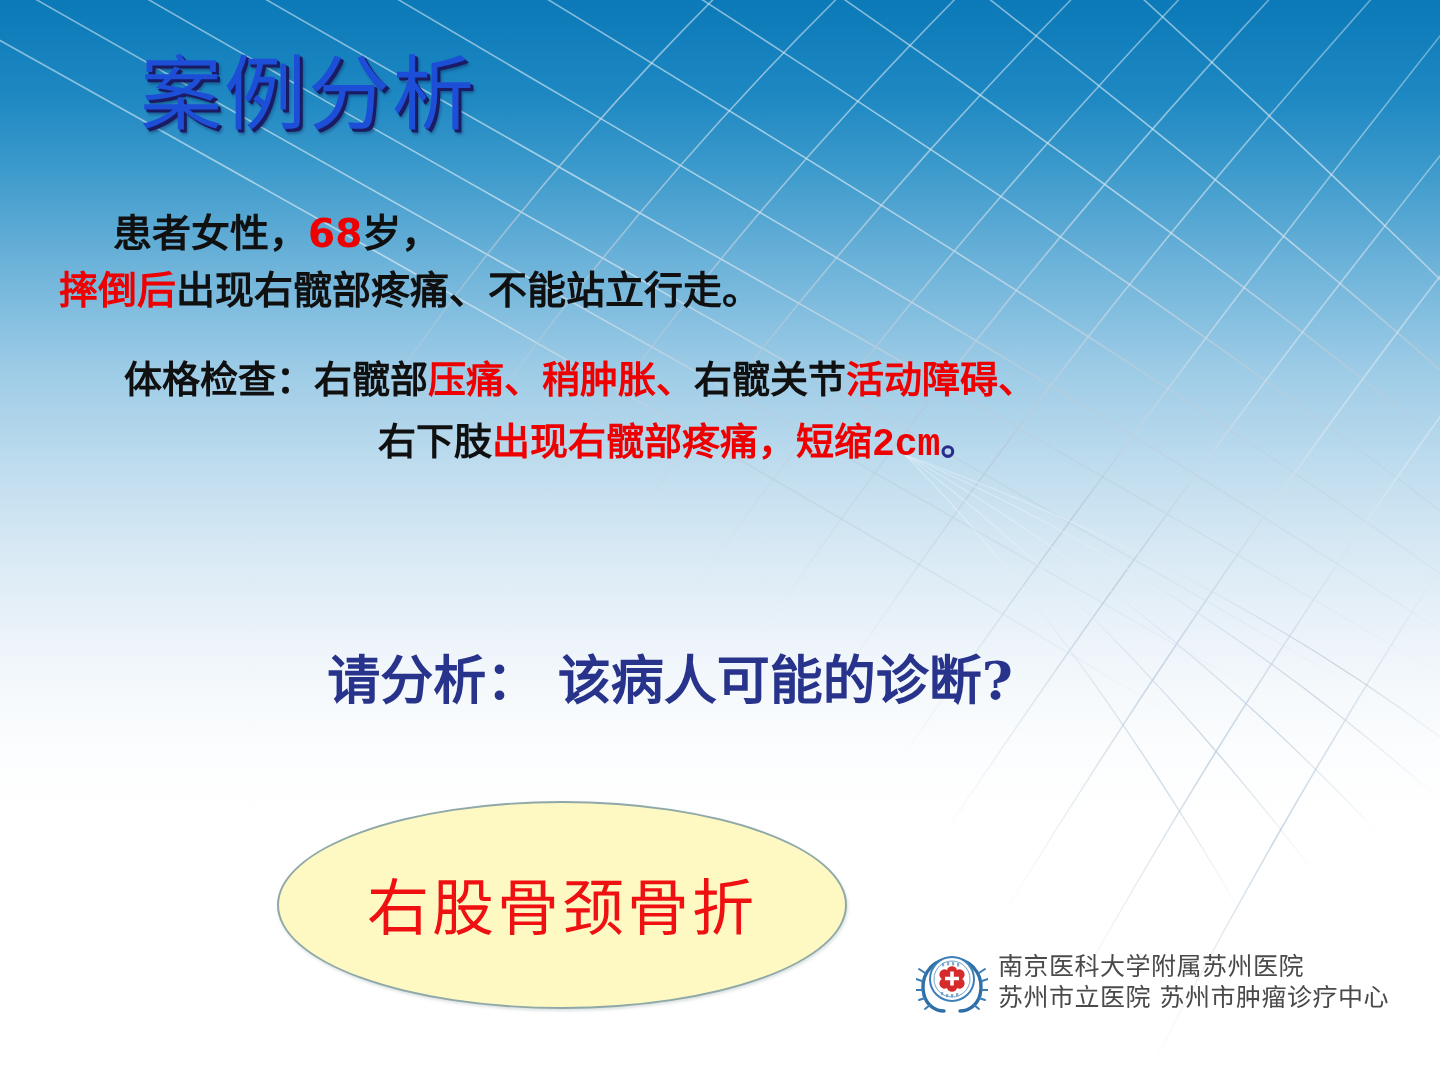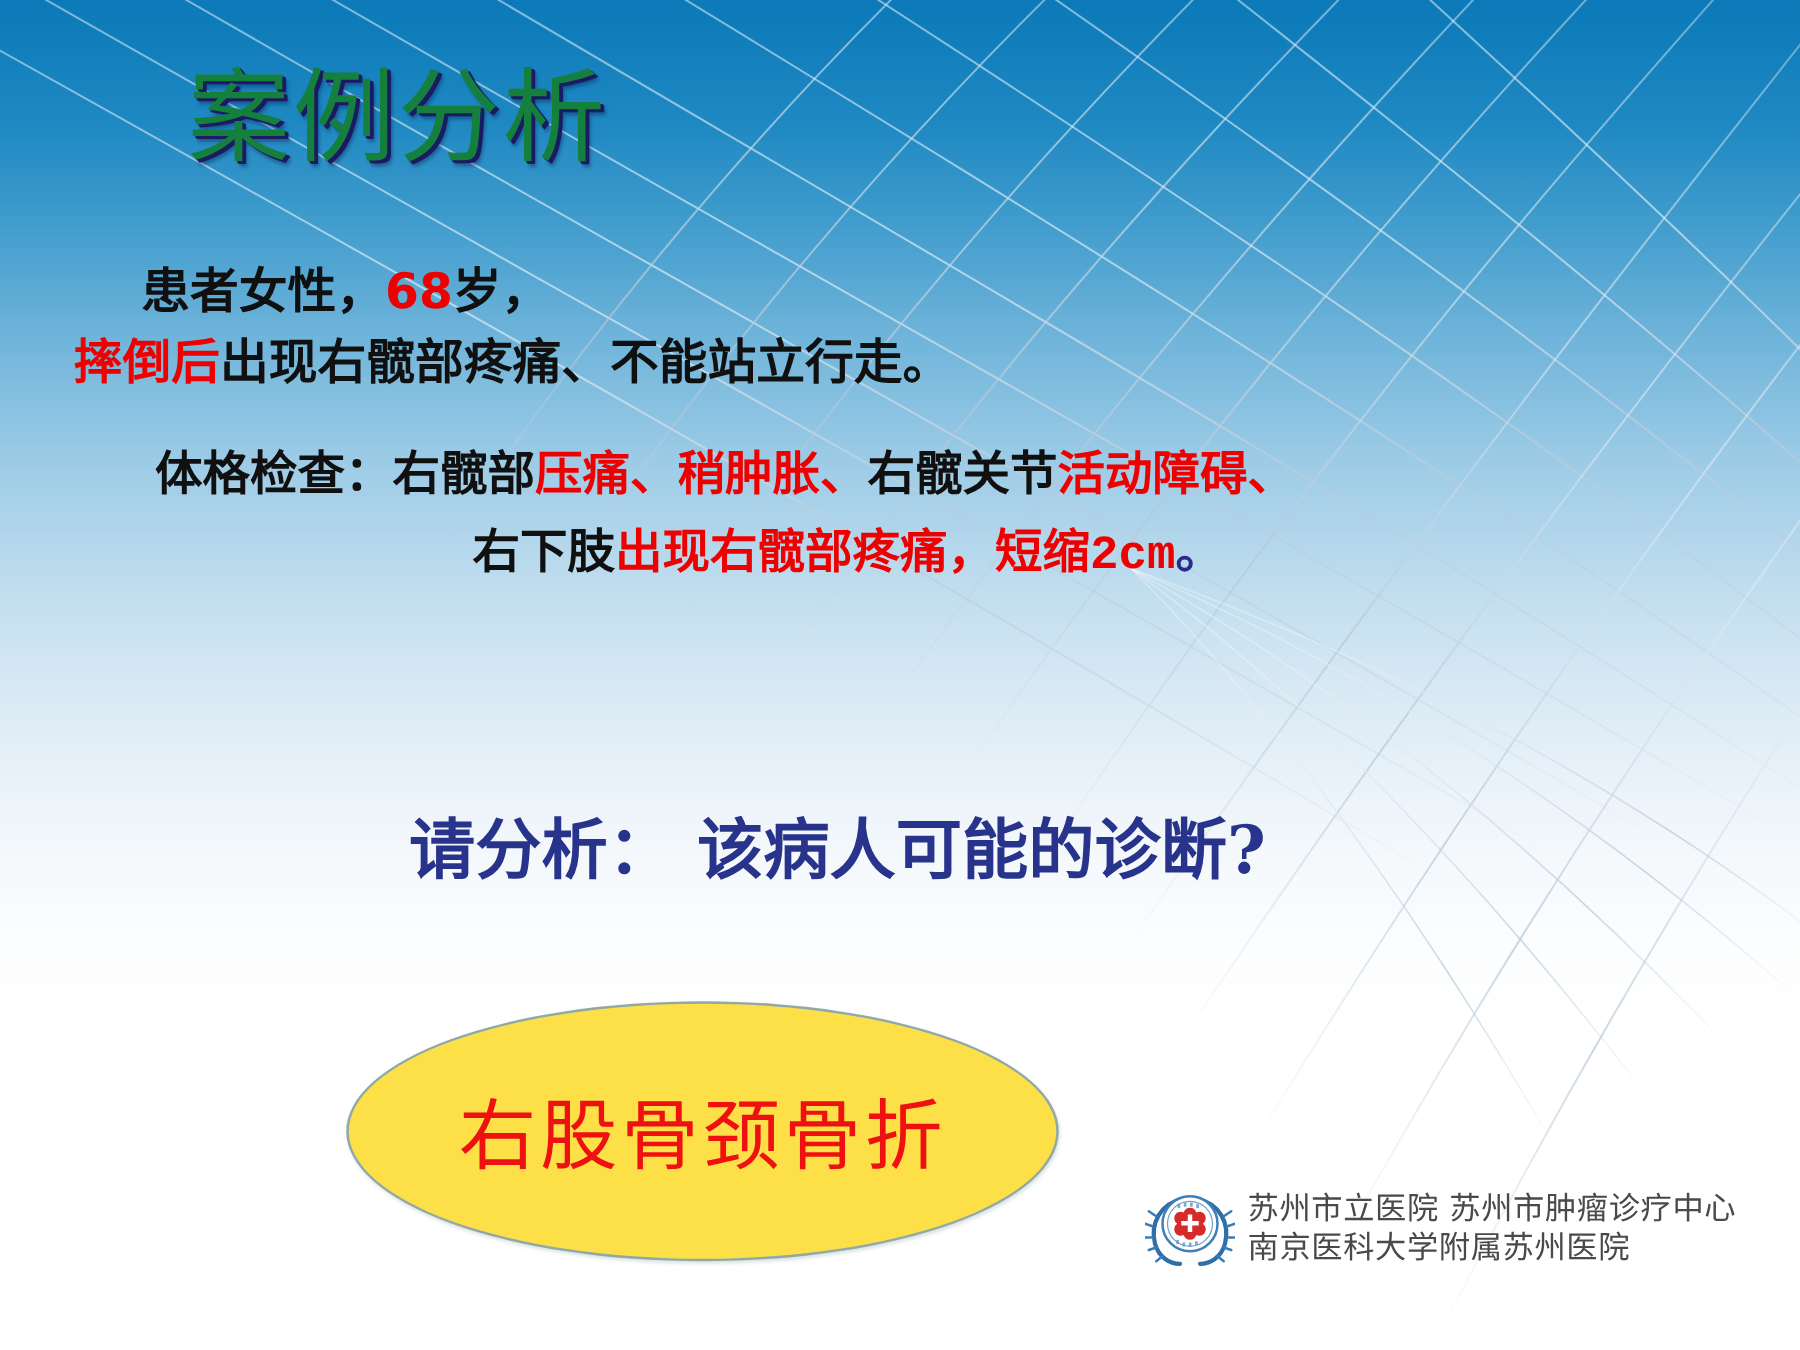--- a/index.html
+++ b/index.html
@@ -45,27 +45,27 @@
     position: absolute;
     left: 0; top: 0;
     width: 1440px;
     height: 1080px;
     pointer-events: none;
   }
 
   
   .slide-title {
     position: absolute;
-    left: 150px;
+    left: 140px;
     top: 52px;
     font-family: "DejaVu Serif", "Liberation Serif", serif;
     font-size: 82px;
     line-height: 1.05;
     font-weight: 400;
-    color: #15803d;
+    color: #1d4ed8;
     letter-spacing: 2px;
     text-shadow:
       2px 2px 0 #1b1b63,
       3px 3px 0 #1b1b63,
       4px 5px 3px rgba(10,10,60,0.35);
     white-space: nowrap;
   }
 
   
   .case-block {
@@ -122,21 +122,21 @@
   }
 
   
   .answer-ellipse {
     position: absolute;
     left: 277px;
     top: 801px;
     width: 570px;
     height: 208px;
     border-radius: 50%;
-    background: #fde047;
+    background: #fef9c3;
     border: 2px solid #8fa8a8;
     box-sizing: border-box;
     display: flex;
     align-items: center;
     justify-content: center;
     box-shadow: 1px 2px 3px rgba(120,140,140,0.25);
   }
   .answer-text {
     font-family: "DejaVu Serif", "Liberation Serif", serif;
     font-weight: 400;
@@ -285,18 +285,18 @@
         <rect x="25" y="43" width="2.2" height="3.2"></rect>
         <rect x="30" y="45" width="2.2" height="3.2"></rect>
         <rect x="35" y="45" width="2.2" height="3.2"></rect>
         <rect x="40" y="44" width="2.2" height="3.2"></rect>
       </g>
 
       <path d="M31 21 a5.2 5.2 0 0 1 10 0 a5.2 5.2 0 0 1 5.2 9 a5.2 5.2 0 0 1 -5.2 9 a5.2 5.2 0 0 1 -10 0 a5.2 5.2 0 0 1 -5.2 -9 a5.2 5.2 0 0 1 5.2 -9 z" fill="#d52b2b"></path>
       <path d="M34.2 22.5 h3.6 v5.2 h5.2 v3.6 h-5.2 v5.2 h-3.6 v-5.2 h-5.2 v-3.6 h5.2 z" fill="#ffffff"></path>
     </svg>
     <div class="logo-text">
+      <span class="logo-text-line">南京医科大学附属苏州医院</span>
       <span class="logo-text-line">苏州市立医院 苏州市肿瘤诊疗中心</span>
-      <span class="logo-text-line">南京医科大学附属苏州医院</span>
     </div>
   </div>
 
 </div>
 
 </body></html>

